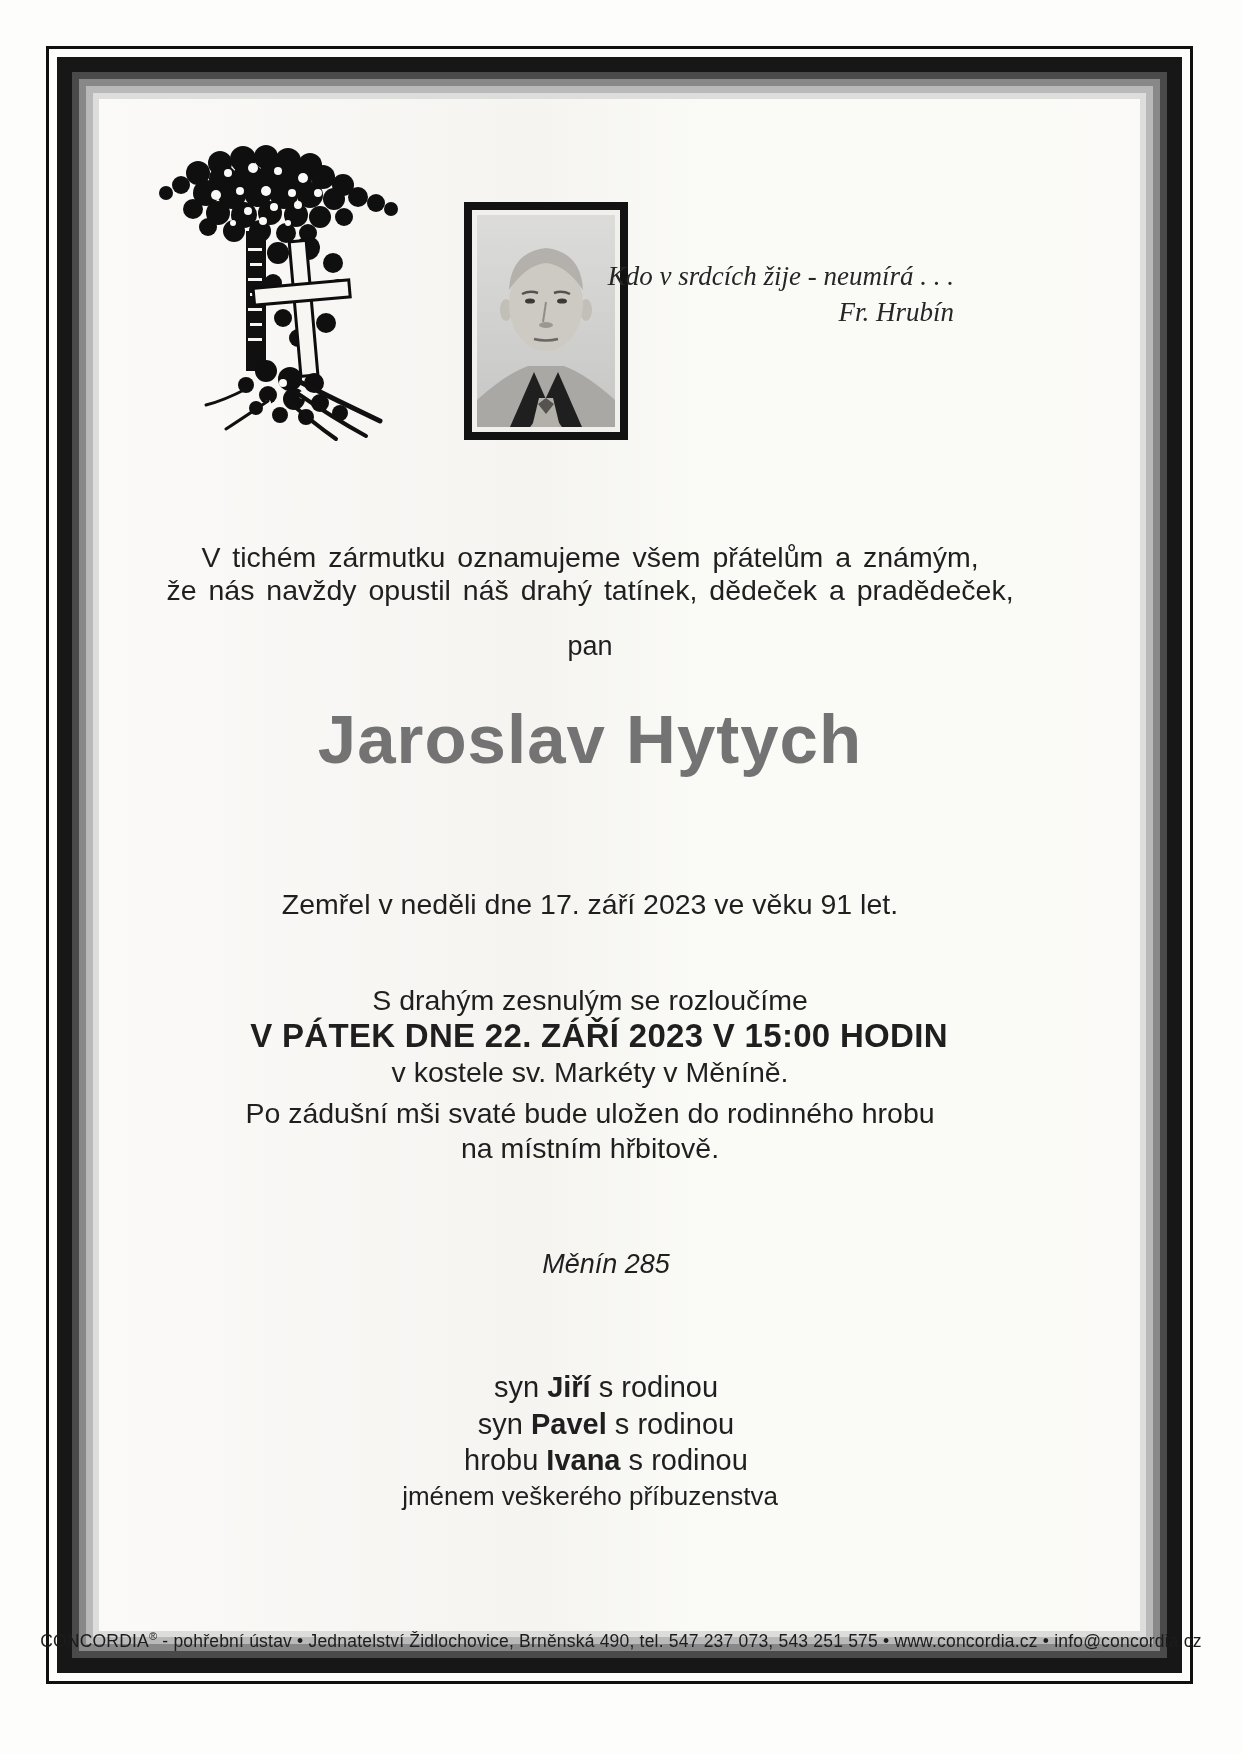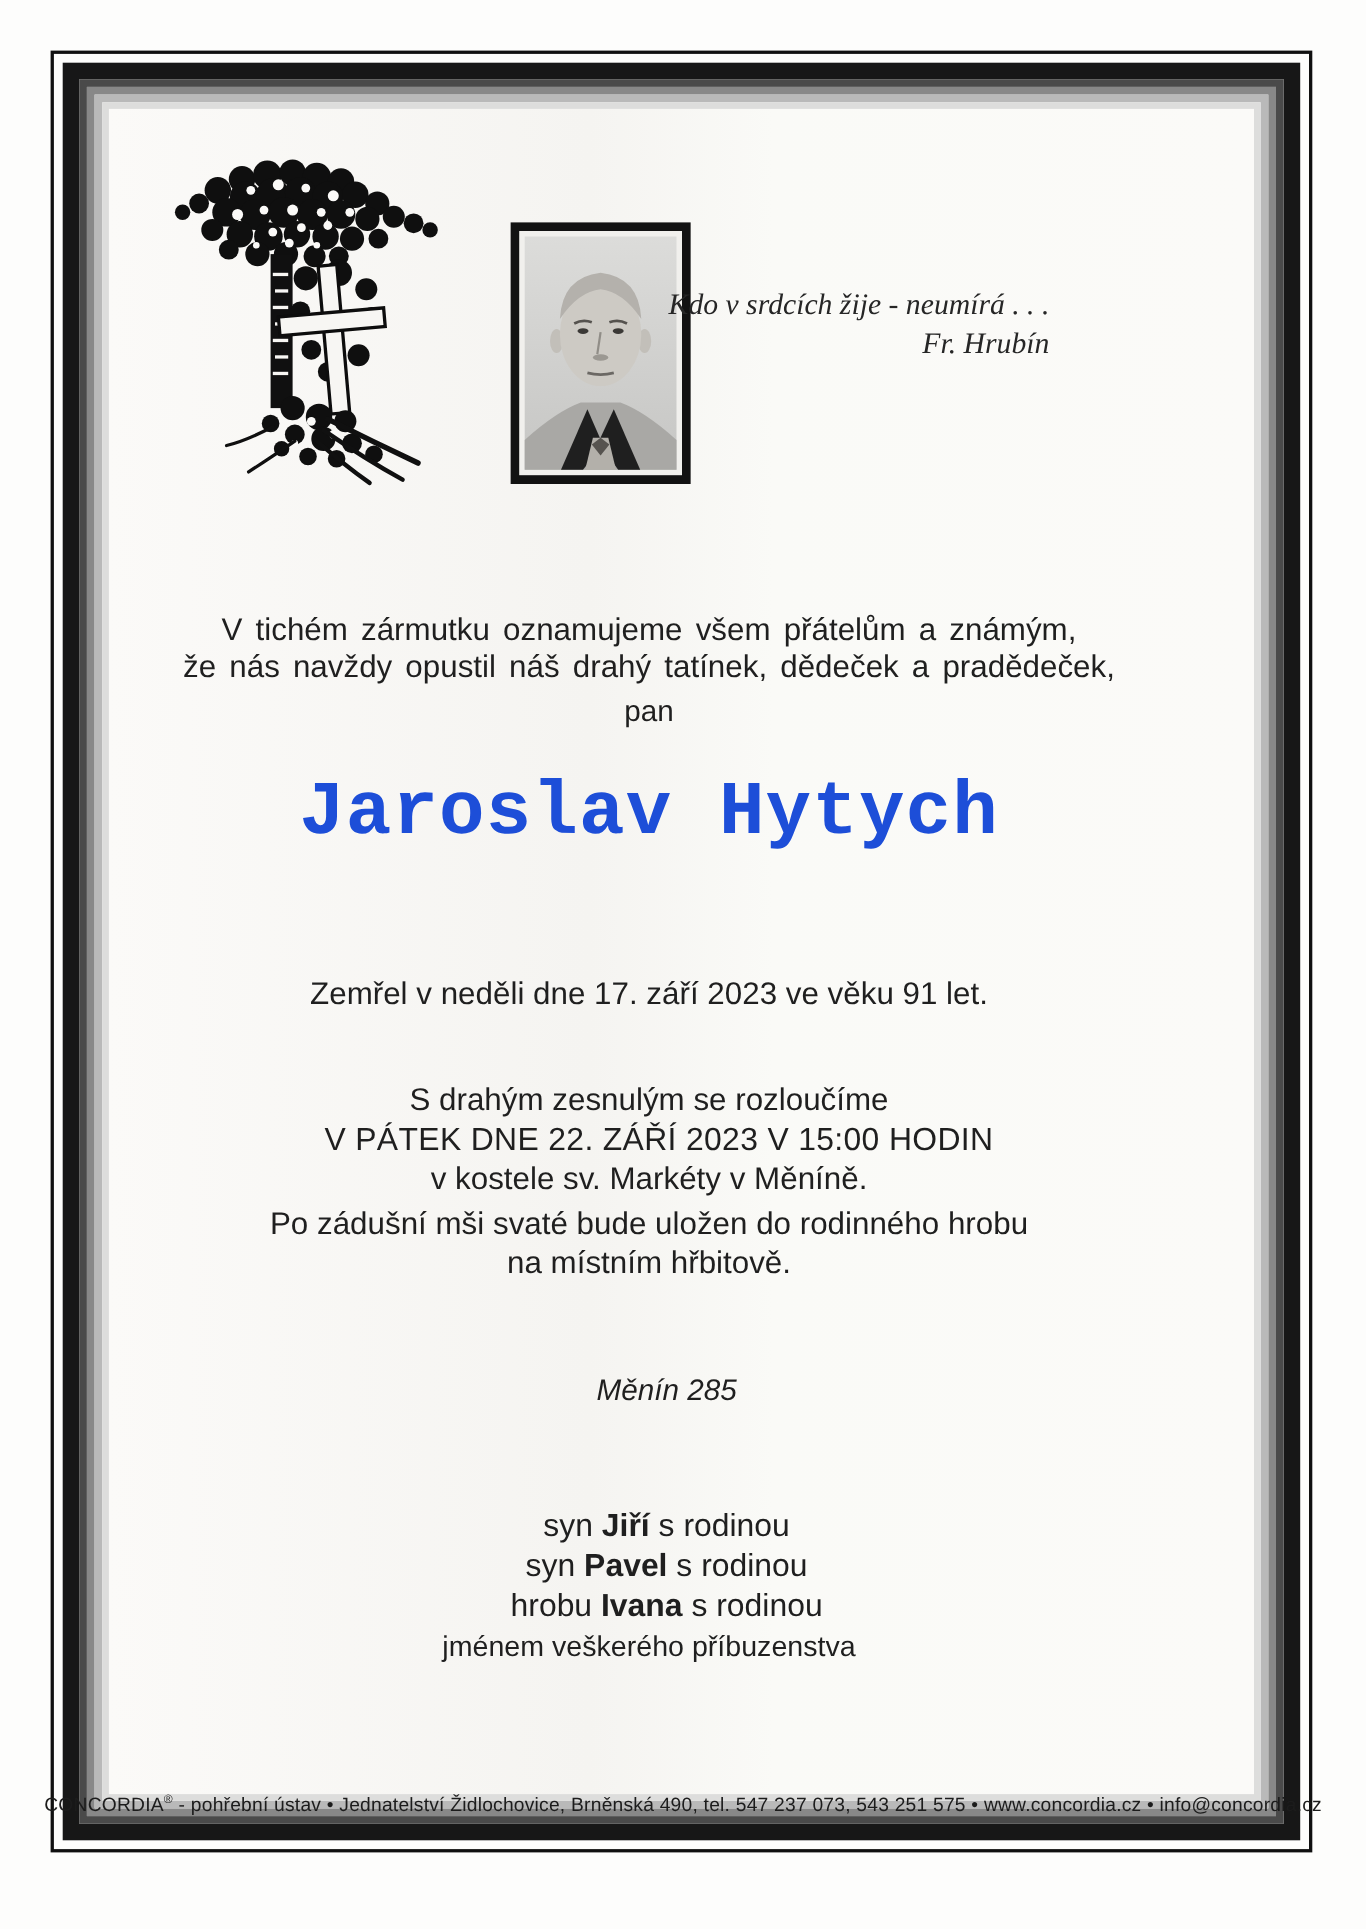--- a/index.html
+++ b/index.html
@@ -26,27 +26,27 @@
   .illustration { left:148px; top:133px; width:252px; height:312px; }
   .photo { left:464px; top:202px; width:164px; height:238px; }
 
   .quote {
     left:606px; top:258px; width:348px; text-align:right;
     font-family:"Liberation Serif", serif; font-style:italic;
     font-size:27px; line-height:36px; color:#262626;
   }
   .tcol { left:100px; width:980px; text-align:center; }
 
-  .announce { top:541px; font-size:28.5px; line-height:33px; word-spacing:4px;margin-top:16px; }
+  .announce { top:541px; font-size:28.5px; line-height:33px; word-spacing:4px; }
   .pan      { top:631px; font-size:27px; }
-  .name     { top:700px; font-family:Liberation Mono, monospace; font-weight:bold;
-              font-size:69px; letter-spacing:1px; color:#1d4ed8; }
+  .name     { top:700px; font-family:Liberation Sans, sans-serif; font-weight:bold;
+              font-size:69px; letter-spacing:1px; color:#737373; }
   .death    { top:888px; font-size:28.5px;text-align:center; }
   .farewell { top:982px; font-size:28.5px; line-height:36px; }
-  .farewell .strong { font-weight:normal; font-size:29px; letter-spacing:.3px;margin-left:18px; }
+  .farewell .strong { font-weight:bold; font-size:33px; letter-spacing:.3px;margin-left:18px; }
   .burial   { top:1096px; font-size:28.5px; line-height:35px; }
   .address  { top:1249px; font-size:27px; font-style:italic;margin-left:16px; }
   .mourners { top:1369px; font-size:29px; line-height:36.5px;margin-left:16px; }
   .mourners .b { font-weight:bold; }
   .note     { top:1481px; font-size:26px; }
   .footer   { top:1630px; left:0; width:1242px; text-align:center;
               font-size:17.5px; color:#1c1c1c; letter-spacing:.2px; }
   .footer sup { font-size:11px; }
 </style>
 </head>

